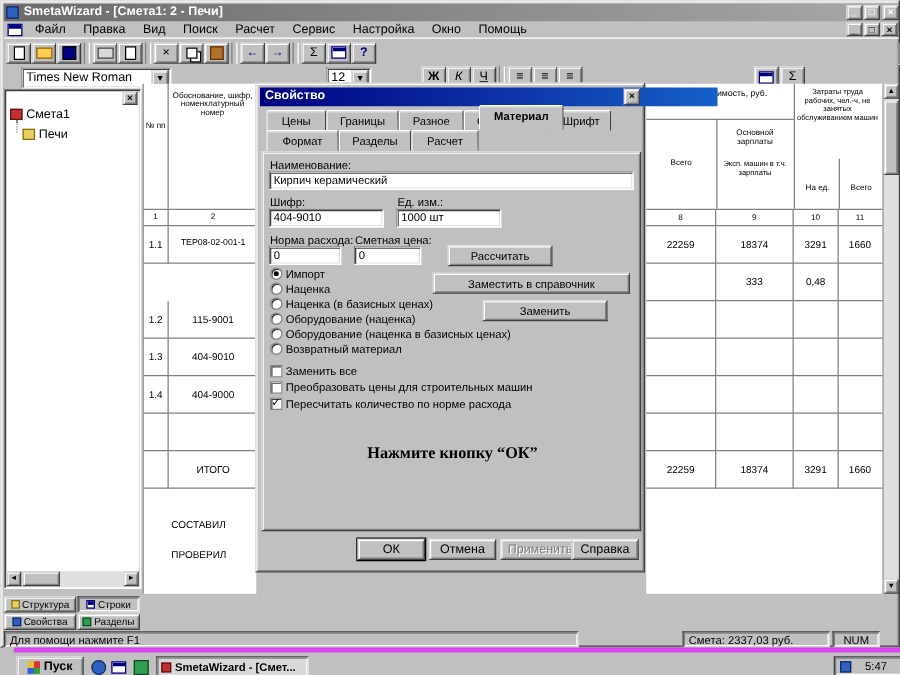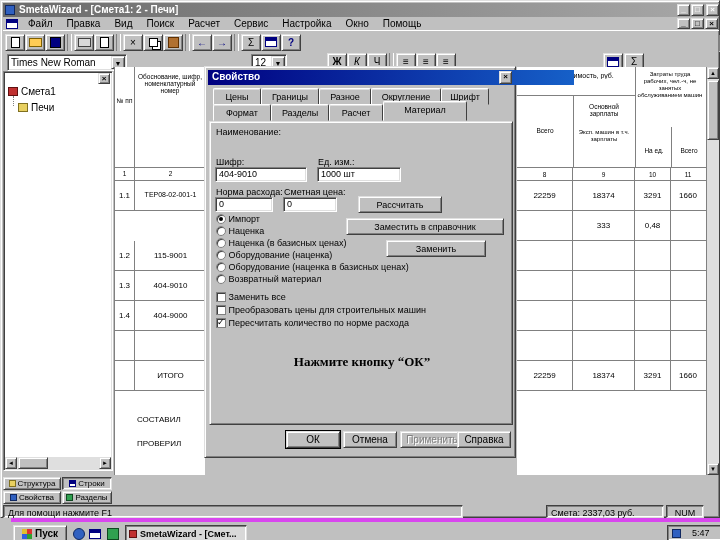--- a/index.html
+++ b/index.html
@@ -115,21 +115,21 @@
     <span class="up tbtn">
         <span style="color:#000080;font-weight:bold">?</span>
       </span>
     <span class="abs combo field" style="left:418px;top:1px;width:86px">
       
       
     </span>
 
   </div>
 
-  <div class="abs" style="left:2px;top:51px;width:716px;height:19px;display:flex;align-items:center;padding-left:0">
+  <div class="abs" style="left:2px;top:51px;width:716px;height:19px;display:flex;align-items:center;padding-left:10px">
     <span class="abs combo field" style="left:4px;top:1px;width:120px">
       <span class="cval">Times New Roman</span>
       <span class="dd up">▼</span>
     </span>
     <span class="abs combo field" style="left:128px;top:1px;width:36px">
       <span class="cval">12</span>
       <span class="dd up">▼</span>
     </span>
     <span style="width:168px"></span>
     <span class="up tbtn" style="font-weight:bold">
@@ -316,24 +316,25 @@
 
   <span class="tab" style="left:8px;top:21px;width:48px"><span>Цены</span></span>
   <span class="tab" style="left:56px;top:21px;width:58px"><span>Границы</span></span>
   <span class="tab" style="left:114px;top:21px;width:52px"><span>Разное</span></span>
   <span class="tab" style="left:166px;top:21px;width:70px"><span>Округление</span></span>
   <span class="tab" style="left:236px;top:21px;width:48px"><span>Шрифт</span></span>
 
   <span class="tab" style="left:8px;top:37px;width:58px;z-index:2"><span>Формат</span></span>
   <span class="tab" style="left:66px;top:37px;width:58px;z-index:2"><span>Разделы</span></span>
   <span class="tab" style="left:124px;top:37px;width:54px;z-index:2"><span>Расчет</span></span>
-  <span class="tab" style="left:178px;top:34px;width:84px;height:20px;z-index:4;font-weight:normal"><span>Материал</span></span>
+  <span class="tab" style="left:178px;top:17px;width:68px;height:20px;z-index:4;font-weight:bold"><span>Материал</span></span>
 
   <div class="abs up" style="left:4px;top:54px;width:304px;height:304px;z-index:3">
     <span class="dlg-label" style="left:6px;top:5px">Наименование:</span>
+    <span class="abs field" style="left:5px;top:15px;width:292px;height:15px">Кирпич керамический</span>
     <span class="dlg-label" style="left:6px;top:35px">Шифр:</span>
     <span class="abs field" style="left:5px;top:45px;width:92px;height:15px">404-9010</span>
     <span class="dlg-label" style="left:108px;top:35px">Ед. изм.:</span>
     <span class="abs field" style="left:107px;top:45px;width:84px;height:15px">1000 шт</span>
     <span class="dlg-label" style="left:6px;top:65px">Норма расхода:</span>
     <span class="abs field" style="left:5px;top:75px;width:58px;height:15px">0</span>
     <span class="dlg-label" style="left:74px;top:65px">Сметная цена:</span>
     <span class="abs field" style="left:73px;top:75px;width:54px;height:15px">0</span>
     <span class="abs up btn" style="left:148px;top:74px;width:84px;height:17px;font-size:9px">
         <span>Рассчитать</span>

